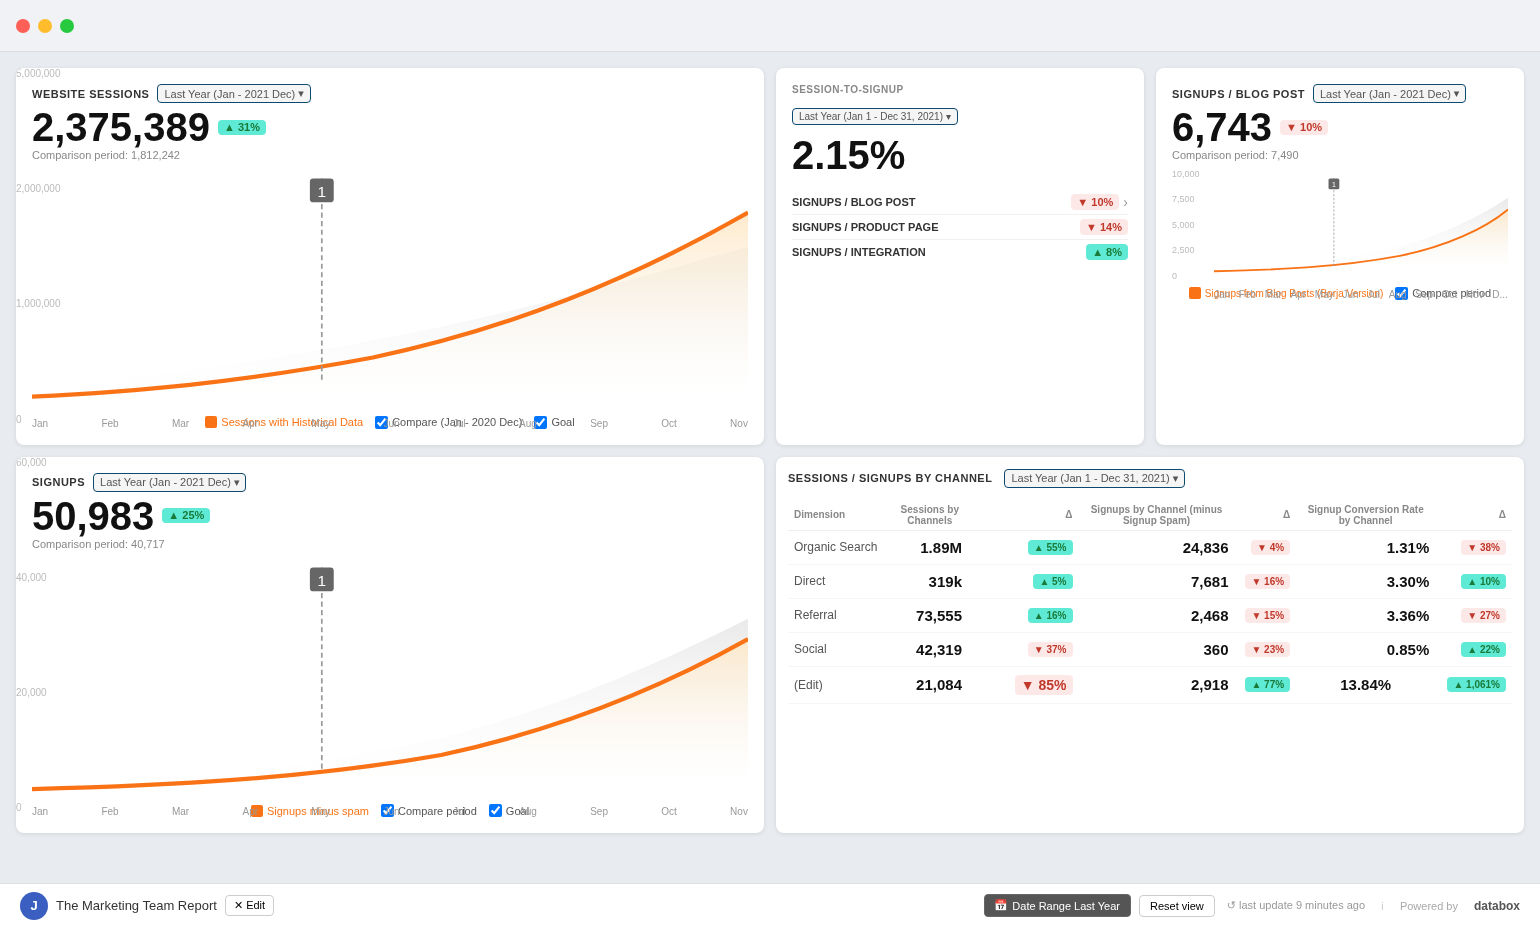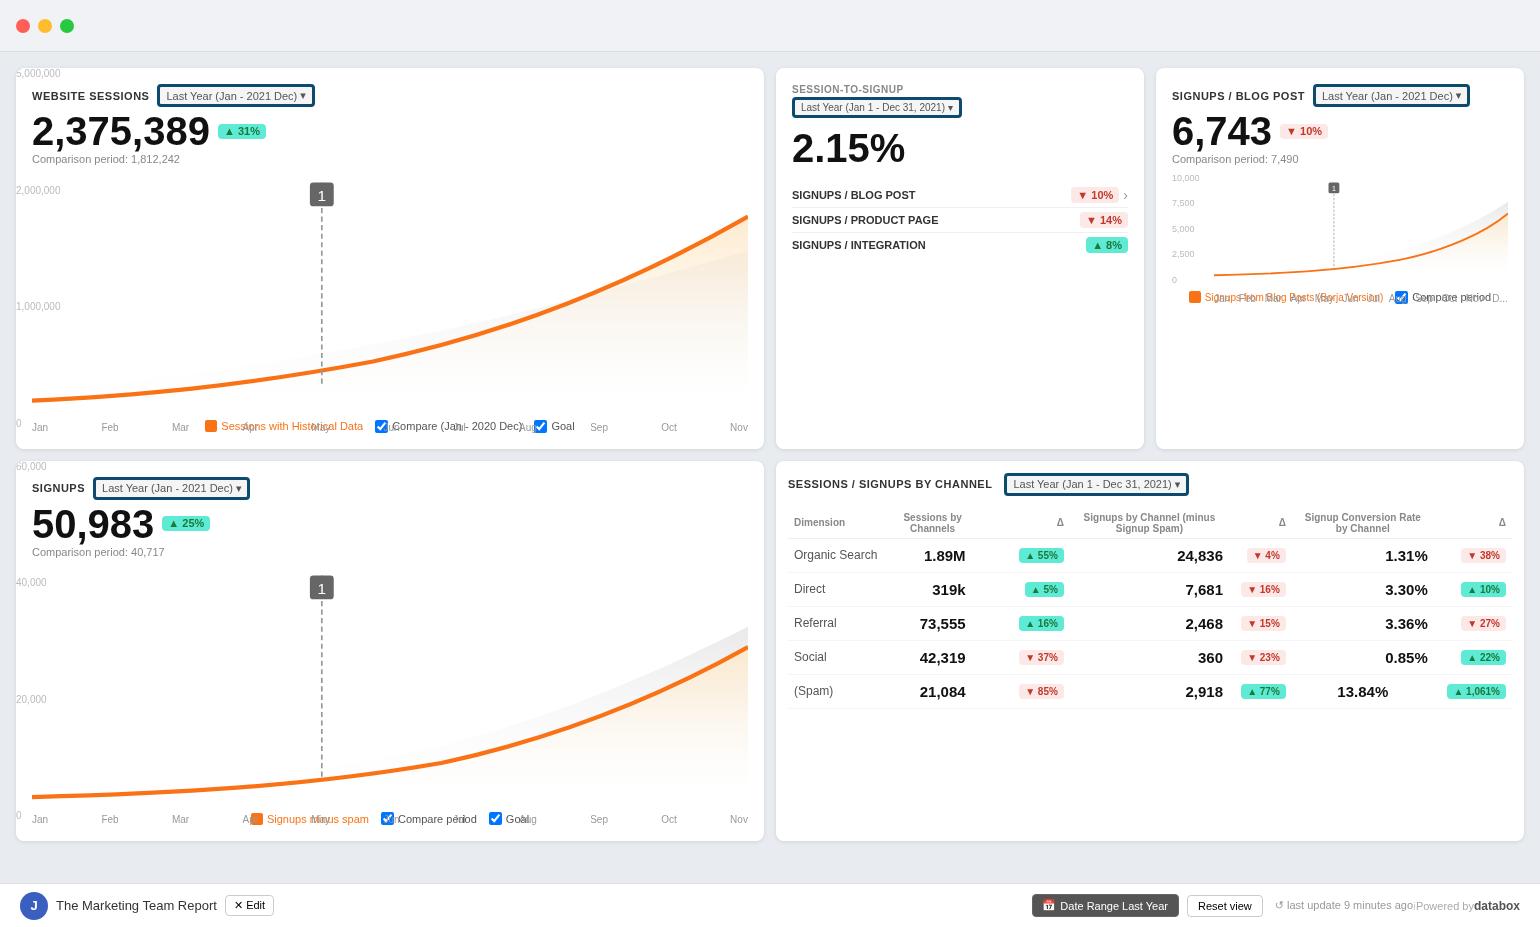--- a/index.html
+++ b/index.html
@@ -52,21 +52,21 @@
       font-weight: 700;
       letter-spacing: 0.5px;
       color: #333;
       text-transform: uppercase;
     }
 
     .dropdown-btn {
       font-size: 11px;
       color: #555;
       background: #f5f5f5;
-      border: 3px solid #0c4a6e;
+      border: 1px solid #0c4a6e;
       border-radius: 4px;
       padding: 2px 6px;
       cursor: pointer;
       display: flex;
       align-items: center;
       gap: 3px;
     }
 
     .big-number {
       font-size: 40px;
@@ -210,21 +210,21 @@
 
     .bottom-bar-center {
       display: flex;
       align-items: center;
       gap: 8px;
     }
 
     .bottom-bar-right {
       display: flex;
       align-items: center;
-      gap: 0;
+      gap: 16px;
       font-size: 11px;
       color: #888;
     }
 
     .edit-btn {
       font-size: 11px;
       border: 1px solid #ccc;
       border-radius: 4px;
       padding: 3px 8px;
       cursor: pointer;
@@ -340,21 +340,21 @@
       <div class="legend-item">
         <input type="checkbox" checked="" style="">
         <span>Goal</span>
       </div>
     </div>
   </div>
 
   <div style="display:grid; grid-template-columns:1fr 1fr; gap:12px;">
 
     <div class="card">
-      <div style="font-size:10px;font-weight:700;color:#888;letter-spacing:0.5px;margin-bottom:2px;">SESSION-TO-SIGNUP</div>
+      <div style="font-size:10px;font-weight:700;color:#888;letter-spacing:0.5px;margin-bottom:13px;">SESSION-TO-SIGNUP</div>
       <button class="dropdown-btn" style="font-size:10px;margin-bottom:8px;">
         <span>Last Year (Jan 1 - Dec 31, 2021)</span>
         <span>▾</span>
       </button>
       <div style="font-size:40px;font-weight:700;color:#111;margin-bottom:12px;">2.15%</div>
 
       <div>
         <div class="funnel-row">
           <span style="font-size:11px;font-weight:600;color:#333;">SIGNUPS / BLOG POST</span>
           <div style="display:flex;align-items:center;gap:4px;">
@@ -548,23 +548,23 @@
           <tr>
       <td>Social</td>
       <td colspan="2" style="font-size:15px;font-weight:700;color:#111;">42,319</td>
       <td><span class="badge badge-red" style="font-size:10px;">▼ 37%</span></td>
       <td colspan="2" style="font-size:15px;font-weight:700;color:#111;">360</td>
       <td><span class="badge badge-red" style="font-size:10px;">▼ 23%</span></td>
       <td colspan="2" style="font-size:15px;font-weight:700;color:#111;">0.85%</td>
       <td><span class="badge badge-green" style="font-size:10px;">▲ 22%</span></td>
     </tr>
           <tr>
-      <td>(Spam)</td>
+      <td>(Edit)</td>
       <td colspan="2" style="font-size:15px;font-weight:700;color:#111;">21,084</td>
-      <td><span class="badge badge-red" style="font-size:10px;margin-left:32px;">▼ 85%</span></td>
+      <td><span class="badge badge-red" style="font-size:14px;margin-left:32px;">▼ 85%</span></td>
       <td colspan="2" style="font-size:15px;font-weight:700;color:#111;">2,918</td>
       <td><span class="badge badge-green" style="font-size:10px;">▲ 77%</span></td>
       <td colspan="2" style="font-size:15px;font-weight:700;color:#111;text-align:center;">13.84%</td>
       <td><span class="badge badge-green" style="font-size:10px;">▲ 1,061%</span></td>
     </tr>
         </tbody>
     </table>
   </div>
 </div>
 

